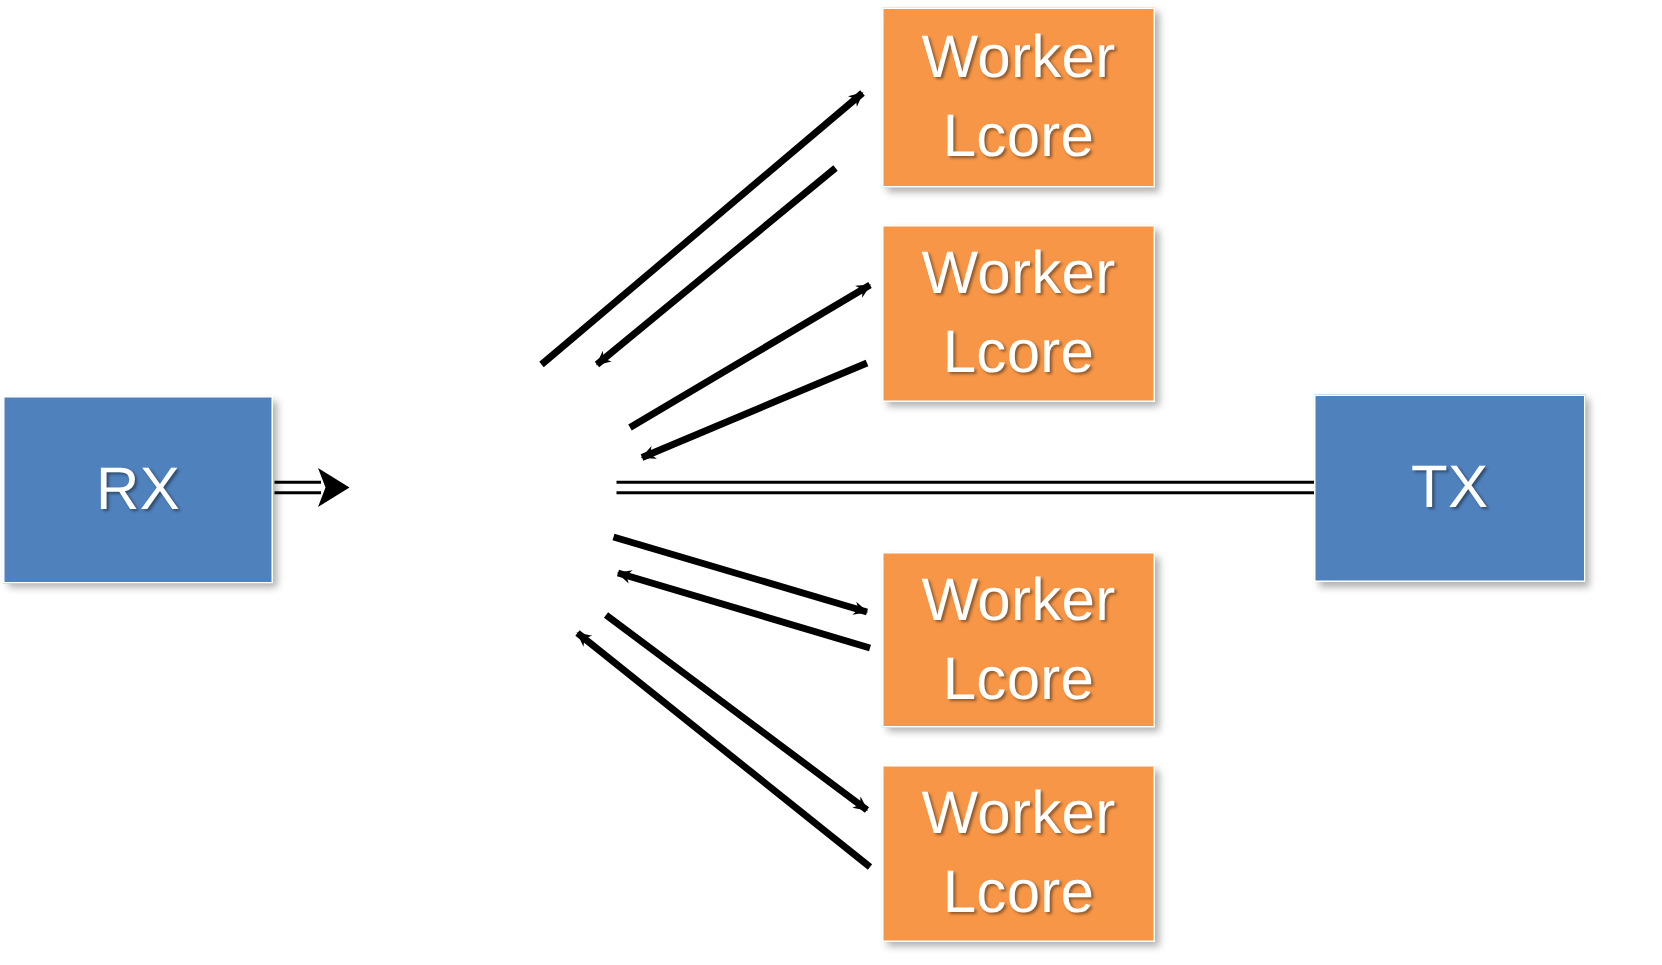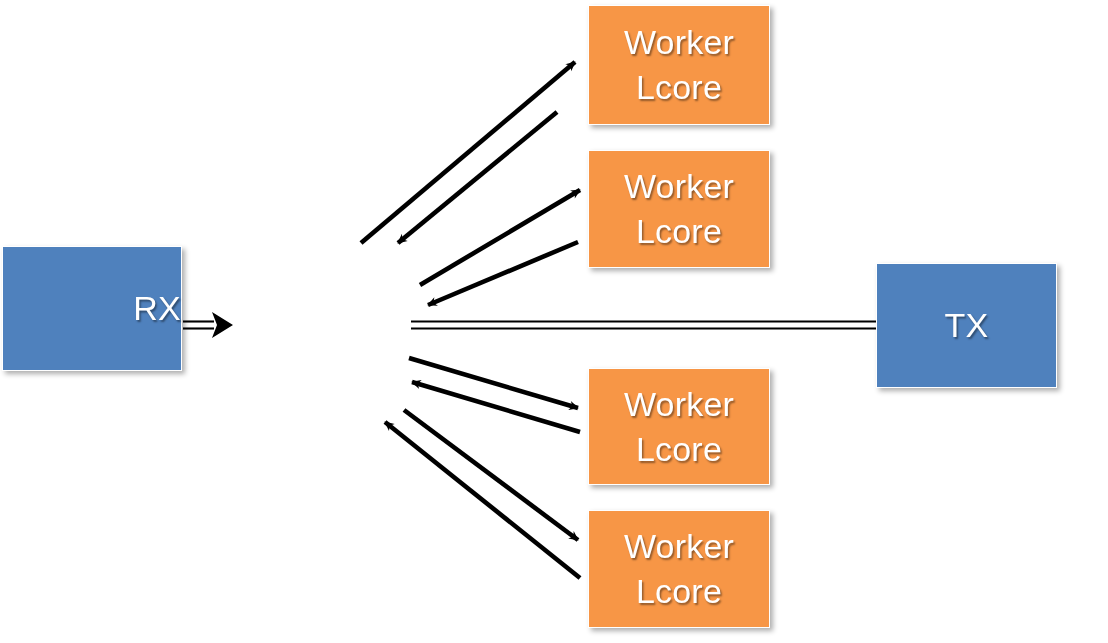--- a/index.html
+++ b/index.html
@@ -21,31 +21,31 @@
     display: flex;
     align-items: center;
     justify-content: center;
     text-align: center;
     color: #ffffff;
     border: 1px solid #ffffff;
     box-shadow: 3px 3px 5px rgba(0,0,0,0.32);
     z-index: 3;
   }
   .node .label {
-    font-size: 34px;
+    font-size: 40px;
     line-height: 1.32;
     color: #ffffff;
     text-shadow: 1.5px 1.5px 2px rgba(0,0,0,0.42);
     letter-spacing: 0.2px;
     white-space: pre-line;
   }
   .node.blue { background: #4F81BD; }
   .node.orange { background: #F79646; }
 
-  #rx   { left: 2px;   top: 246px; width: 180px; height: 125px; justify-content: flex-end; }
+  #rx   { left: 2px;   top: 264px; width: 180px; height: 125px; }
   #dist { left: 231px; top: 263px; width: 180px; height: 122px; }
   #tx   { left: 876px; top: 263px; width: 181px; height: 125px; }
 
   #w1 { left: 588px; top: 5px;   width: 182px; height: 120px; }
   #w2 { left: 588px; top: 150px; width: 182px; height: 118px; }
   #w3 { left: 588px; top: 368px; width: 182px; height: 117px; }
   #w4 { left: 588px; top: 510px; width: 182px; height: 118px; }
 
   #arrows {
     position: absolute;

